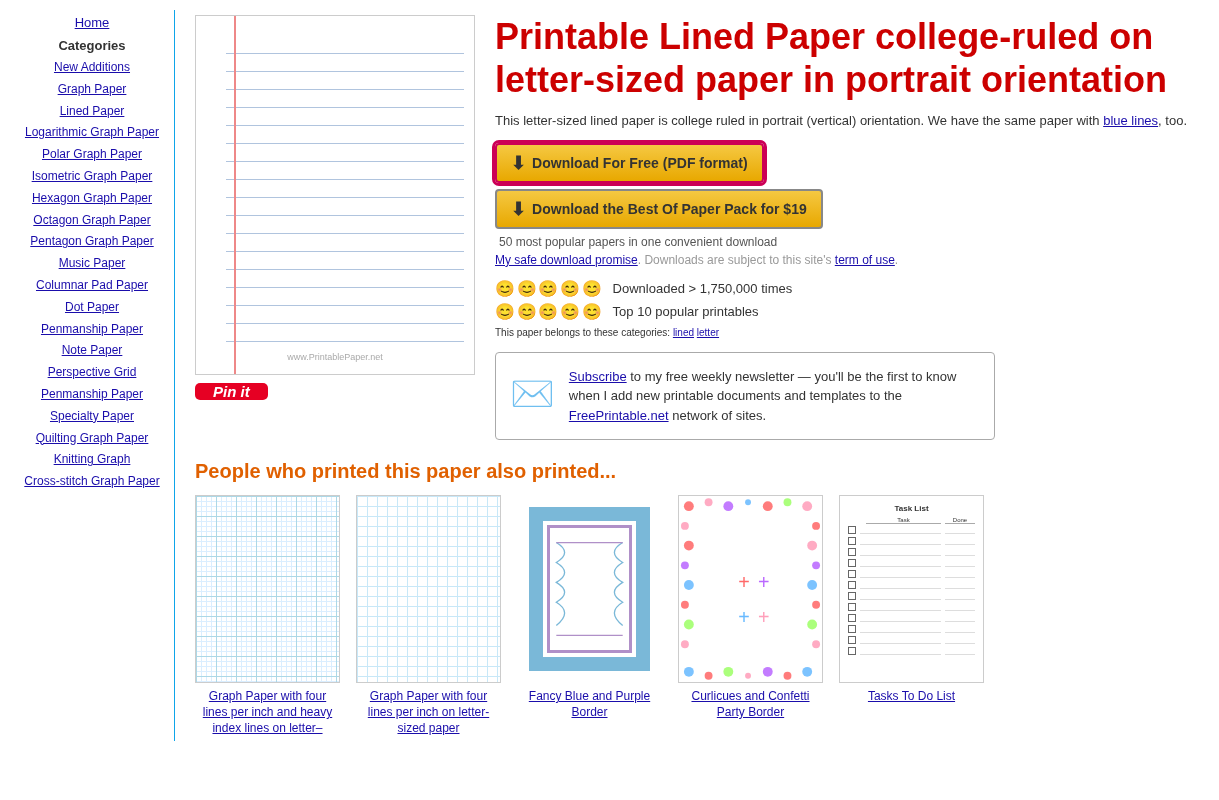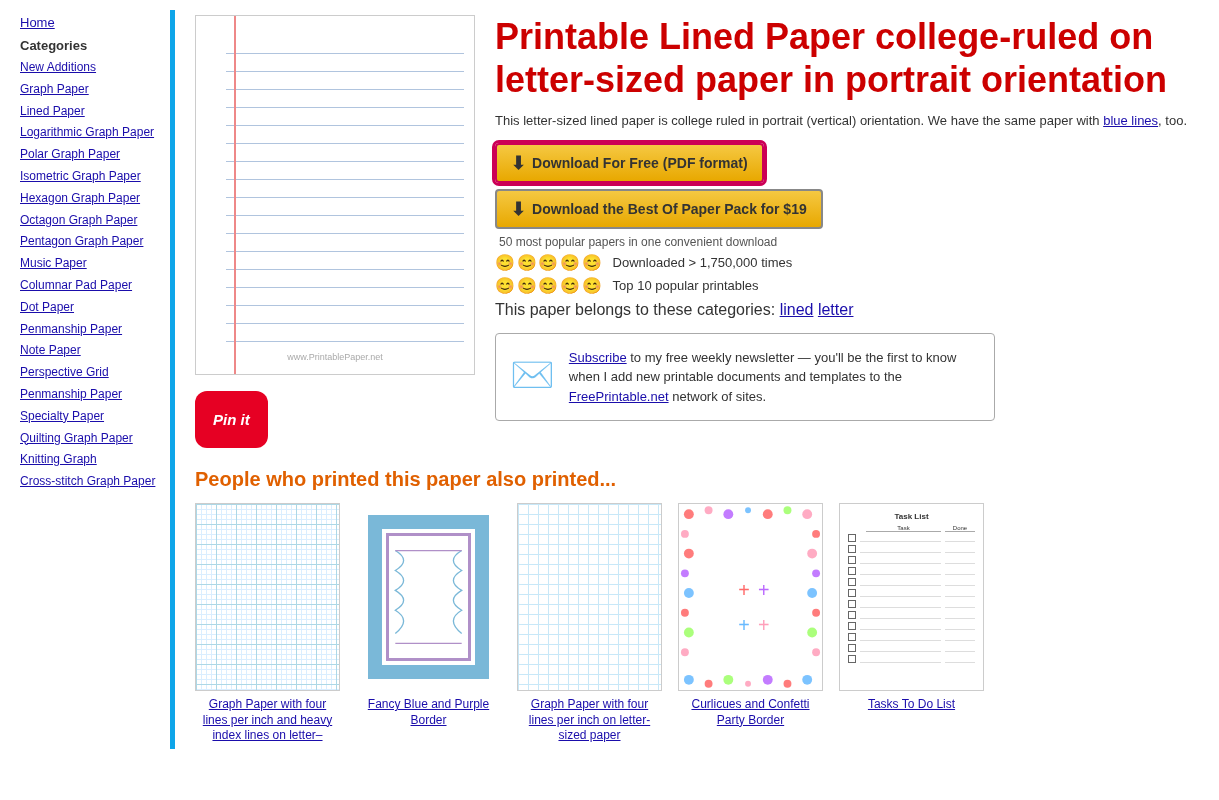--- a/index.html
+++ b/index.html
@@ -2,21 +2,21 @@
 <html><head>
   <meta charset="utf-8">
   <style>
     * { box-sizing: border-box; margin: 0; padding: 0; }
     body { font-family: Arial, sans-serif; font-size: 13px; color: #333; background: #fff; }
     a { color: #1a0dab; text-decoration: underline; cursor: pointer; }
 
     #wrapper { display: flex; max-width: 1219px; padding: 10px; }
 
     
-    #sidebar { width: 165px; min-width: 165px; padding: 5px 10px; border-right: 5px solid #0ea5e9; }
+    #sidebar { width: 165px; min-width: 165px; padding: 5px 10px; border-right: 1px solid #0ea5e9; text-align: center; }
     #sidebar .home-link { display: block; margin-bottom: 8px; font-size: 13px; }
     #sidebar .categories-label { font-weight: bold; font-size: 13px; margin-bottom: 6px; }
     #sidebar .sidebar-item { display: block; font-size: 12px; margin-bottom: 5px; line-height: 1.4; }
 
     
     #main { flex: 1; padding: 5px 20px; }
 
     
     .top-section { display: flex; gap: 20px; margin-bottom: 15px; }
     .thumbnail-area { width: 280px; min-width: 280px; }
@@ -49,25 +49,25 @@
     .paper-line {
       border-bottom: 1px solid #b0c4de;
       height: 18px;
       width: 100%;
     }
     
     .pin-it-btn {
       display: inline-flex;
       align-items: center;
       justify-content: center;
-      margin-top: 8px;
+      margin-top: 0;
       background: #e60023;
       color: #fff;
-      border-radius: 12px;
-      padding: 20px 18px;
+      border-radius: 5px;
+      padding: 0 18px;
       font-size: 15px;
       font-weight: bold;
       border: none;
       cursor: pointer;
       font-style: italic;
     }
 
     .content-area { flex: 1; }
     .page-title {
       font-size: 36px;
@@ -113,21 +113,21 @@
     }
     .download-icon { font-size: 18px; }
     .pack-note { font-size: 12px; color: #555; margin-bottom: 4px; padding-left: 4px; }
     .safe-note { font-size: 12px; color: #999; margin-bottom: 12px; }
 
     
     .stats-row { display: flex; align-items: center; gap: 10px; margin-bottom: 4px; }
     .face-icons { display: flex; gap: 2px; flex-wrap: wrap; max-width: 110px; }
     .face-icon { font-size: 16px; }
     .stat-text { font-size: 13px; }
-    .categories-row { font-size: 16px; margin-top: 6px; }
+    .categories-row { font-size: 10px; margin-top: 6px; }
 
     
     .newsletter-box {
       border: 1px solid #aaa;
       border-radius: 4px;
       padding: 14px;
       margin-top: 14px;
       display: flex;
       gap: 14px;
       align-items: flex-start;
@@ -261,20 +261,23 @@
           <span class="download-icon">⬇</span>
           <span>Download For Free (PDF format)</span>
         </button>
 
         <button class="download-btn-secondary">
           <span class="download-icon">⬇</span>
           <span>Download the Best Of Paper Pack for $19</span>
         </button>
 
         <p class="pack-note">50 most popular papers in one convenient download</p>
+        <p class="safe-note">
+          <a>My safe download promise</a><span>. Downloads are subject to this site's </span><a>term of use</a><span>.</span>
+        </p>
 
         <div class="stats-row">
           <div class="face-icons">
             <span class="face-icon">😊</span>
             <span class="face-icon">😊</span>
             <span class="face-icon">😊</span>
             <span class="face-icon">😊</span>
             <span class="face-icon">😊</span>
           </div>
           <span class="stat-text">Downloaded &gt; 1,750,000 times</span>
@@ -308,20 +311,27 @@
 
     <h2 class="also-printed-title">People who printed this paper also printed...</h2>
 
     <div class="thumbnails-row">
 
       <div class="thumb-item">
         <div class="thumb-img">
           <div class="grid-paper"></div>
         </div>
         <span class="thumb-caption">Graph Paper with four lines per inch and heavy index lines on letter–</span>
+      </div>
+
+      <div class="thumb-item">
+        <div class="thumb-img">
+          <div class="grid-paper-light"></div>
+        </div>
+        <span class="thumb-caption">Graph Paper with four lines per inch on letter-sized paper</span>
       </div>
 
       <div class="thumb-item">
         <div class="thumb-img" style="border:none;">
           <div style="width:100%;height:100%;background:#fff;border:12px solid transparent;
             background-clip:padding-box;position:relative;">
             <div style="position:absolute;top:0;left:0;right:0;bottom:0;
               border: 14px solid #7ab8d8;
               background: #fff;">
               <div style="position:absolute;top:4px;left:4px;right:4px;bottom:4px;
@@ -332,27 +342,20 @@
                   <path d="M5,5 Q30,20 5,35 Q30,50 5,65 Q30,80 5,95 Q30,110 5,130" stroke="#7ab8d8" stroke-width="2" fill="none"></path>
                   <path d="M105,5 Q80,20 105,35 Q80,50 105,65 Q80,80 105,95 Q80,110 105,130" stroke="#7ab8d8" stroke-width="2" fill="none"></path>
                   <path d="M5,5 Q30,5 55,5 Q80,5 105,5" stroke="#b090c8" stroke-width="2" fill="none"></path>
                   <path d="M5,145 Q30,145 55,145 Q80,145 105,145" stroke="#b090c8" stroke-width="2" fill="none"></path>
                 </svg>
               </div>
             </div>
           </div>
         </div>
         <span class="thumb-caption">Fancy Blue and Purple Border</span>
-      </div>
-
-      <div class="thumb-item">
-        <div class="thumb-img">
-          <div class="grid-paper-light"></div>
-        </div>
-        <span class="thumb-caption">Graph Paper with four lines per inch on letter-sized paper</span>
       </div>
 
       <div class="thumb-item">
         <div class="thumb-img">
           <div style="width:100%;height:100%;background:#fff;position:relative;">
             <svg width="100%" height="100%" viewBox="0 0 145 188" xmlns="http://www.w3.org/2000/svg">
 
               <circle cx="10" cy="10" r="5" fill="#f44" opacity="0.7"></circle>
               <circle cx="30" cy="6" r="4" fill="#f8a" opacity="0.7"></circle>
               <circle cx="50" cy="10" r="5" fill="#a4f" opacity="0.7"></circle>

